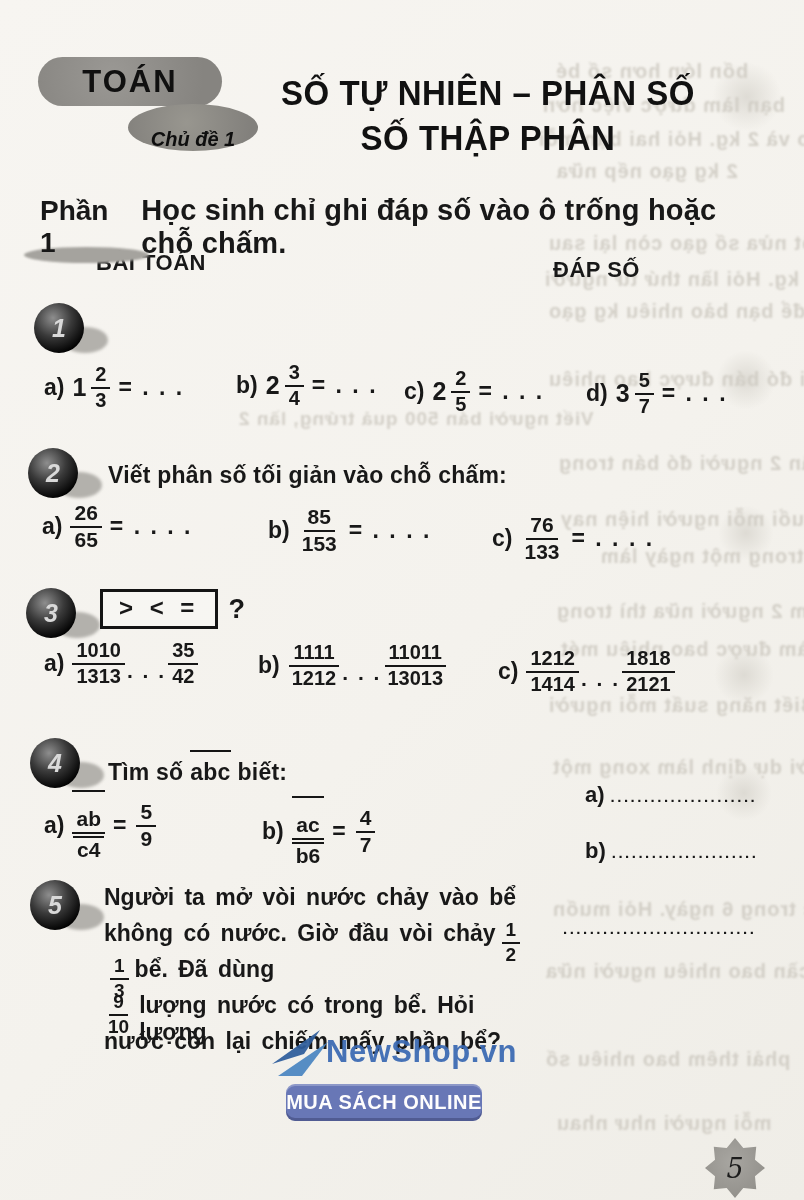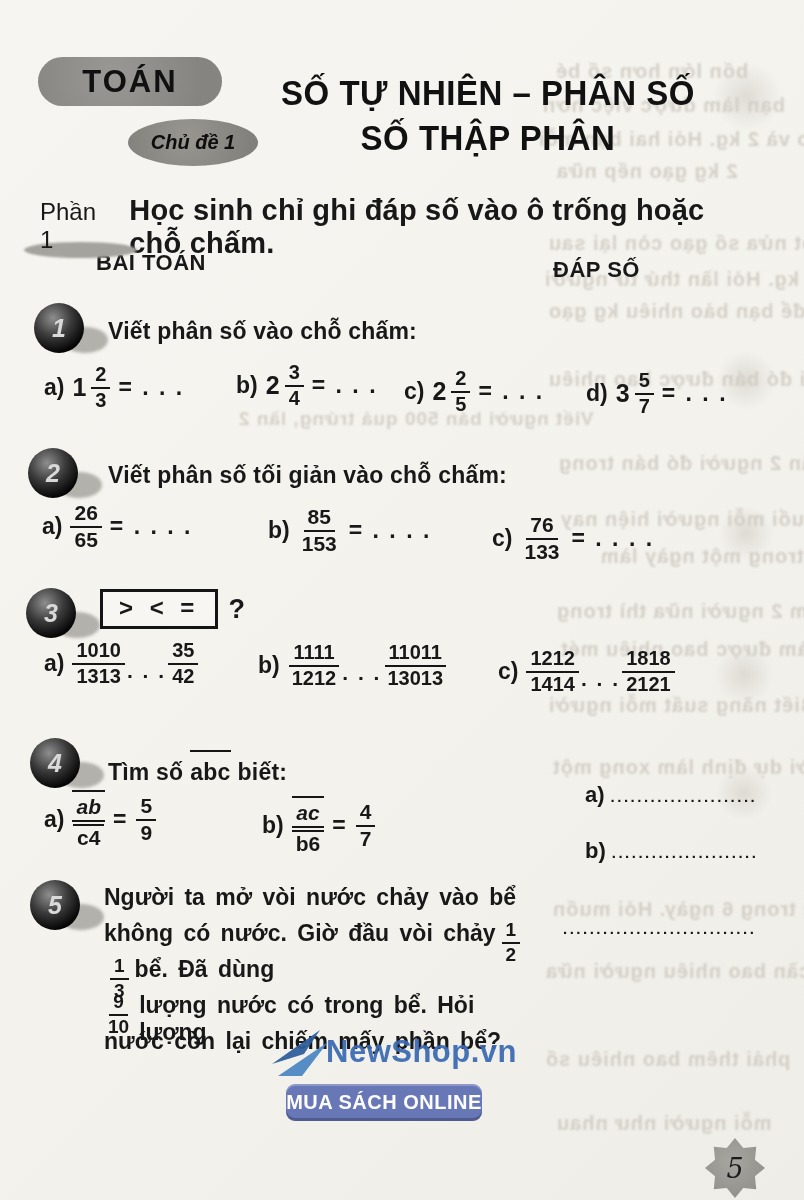--- a/index.html
+++ b/index.html
@@ -30,32 +30,32 @@
   }
 
   
   .toan-badge {
     position:absolute; left:38px; top:57px; width:184px; height:49px;
     background:radial-gradient(circle at 40% 35%, #9a9894, #868480 80%);
     border-radius:26px; display:flex; align-items:center; justify-content:center;
   }
   .toan-badge span { font-size:31px; font-weight:800; letter-spacing:2px; color:#101010; }
   .chude-badge {
-    position:absolute; left:128px; top:119px; width:130px; height:47px;
+    position:absolute; left:128px; top:104px; width:130px; height:47px;
     background:radial-gradient(circle at 45% 40%, #98968f, #82807c 85%);
-    border-radius:50%; display:flex; align-items:center; justify-content:center;
+    border-radius:50%; display:flex; align-items:flex-end; justify-content:center;
   }
   .chude-badge span { font-size:20px; font-weight:800; font-style:italic; color:#0e0e0e; }
   .main-title {
     position:absolute; left:268px; top:74px; width:440px; text-align:center;
     font-weight:800; font-size:33px; line-height:42px; letter-spacing:0.5px;
     transform:scaleY(1.07); color:#111;
   }
   .part-row { position:absolute; left:34px; top:194px; width:720px; display:flex; align-items:baseline; }
-  .part-badge { position:relative; font-size:24px; font-weight:400; padding:0 10px 0 6px; z-index:1; }
+  .part-badge { position:relative; font-size:28px; font-weight:700; padding:0 10px 0 6px; z-index:1; }
   .part-badge::after {
     content:""; position:absolute; left:-10px; right:-22px; bottom:-4px; height:16px;
     background:#a5a39e; border-radius:50%; filter:blur(1px); z-index:-1;
   }
   .instruction { font-size:29px; font-weight:800; margin-left:14px; letter-spacing:0.2px; }
 
   .col-head { position:absolute; font-size:22px; font-weight:800; letter-spacing:0.5px; }
   .col-head.left { left:96px; top:250px; }
   .col-head.right { left:553px; top:257px; }
 
@@ -71,21 +71,21 @@
     display:flex; align-items:center; justify-content:center; z-index:1;
   }
   .ball span { color:#d9d9d9; font-size:25px; font-weight:800; font-style:italic; }
 
   .prompt { position:absolute; font-size:23px; font-weight:800; letter-spacing:0.2px; }
 
   
   .frac { display:inline-flex; flex-direction:column; align-items:center; line-height:1.08; font-weight:700; vertical-align:middle; }
   .frac .num { padding:0 4px 1px; border-bottom:2.5px solid #161616; }
   .frac .den { padding:1px 4px 0; }
-  .frac.ovl .num { border-top:2.5px solid #161616; padding-top:4px;font-style:italic; }
+  .frac.ovl .num { border-top:2.5px solid #161616; padding-top:16px; }
   .frac.ovl .den { border-top:2.5px solid #161616; margin-top:2px; }
   .item { position:absolute; display:flex; align-items:center; font-size:23px; font-weight:700; }
   .item .lbl { margin-right:8px; }
   .item .whole { font-size:25px; margin-right:5px; }
   .item .tail { margin-left:8px; letter-spacing:2px; }
   .fr20 { font-size:20px; }
   .fr21 { font-size:21px; }
   .midots { margin:14px 2px 0; letter-spacing:2px; font-size:21px; }
 
   
@@ -173,21 +173,20 @@
     <span class="instruction">Học sinh chỉ ghi đáp số vào ô trống hoặc chỗ chấm.</span>
   </div>
   <div class="col-head left">BÀI TOÁN</div>
   <div class="col-head right">ĐÁP SỐ</div>
 
   <div class="pnum" style="left:34px;top:303px;">
     <div class="ball">
         <span>1</span>
       </div>
   </div>
-  <div class="prompt" style="left:108px;top:318px;">Viết phân số vào chỗ chấm:</div>
 
   <div class="item" style="left:44px;top:364px;">
     <span class="lbl">a)</span>
     <span class="whole">1</span>
     <span class="frac fr20">
         <span class="num">2</span>
         <span class="den">3</span>
       </span>
     <span class="tail">= . . .</span>
   </div>

